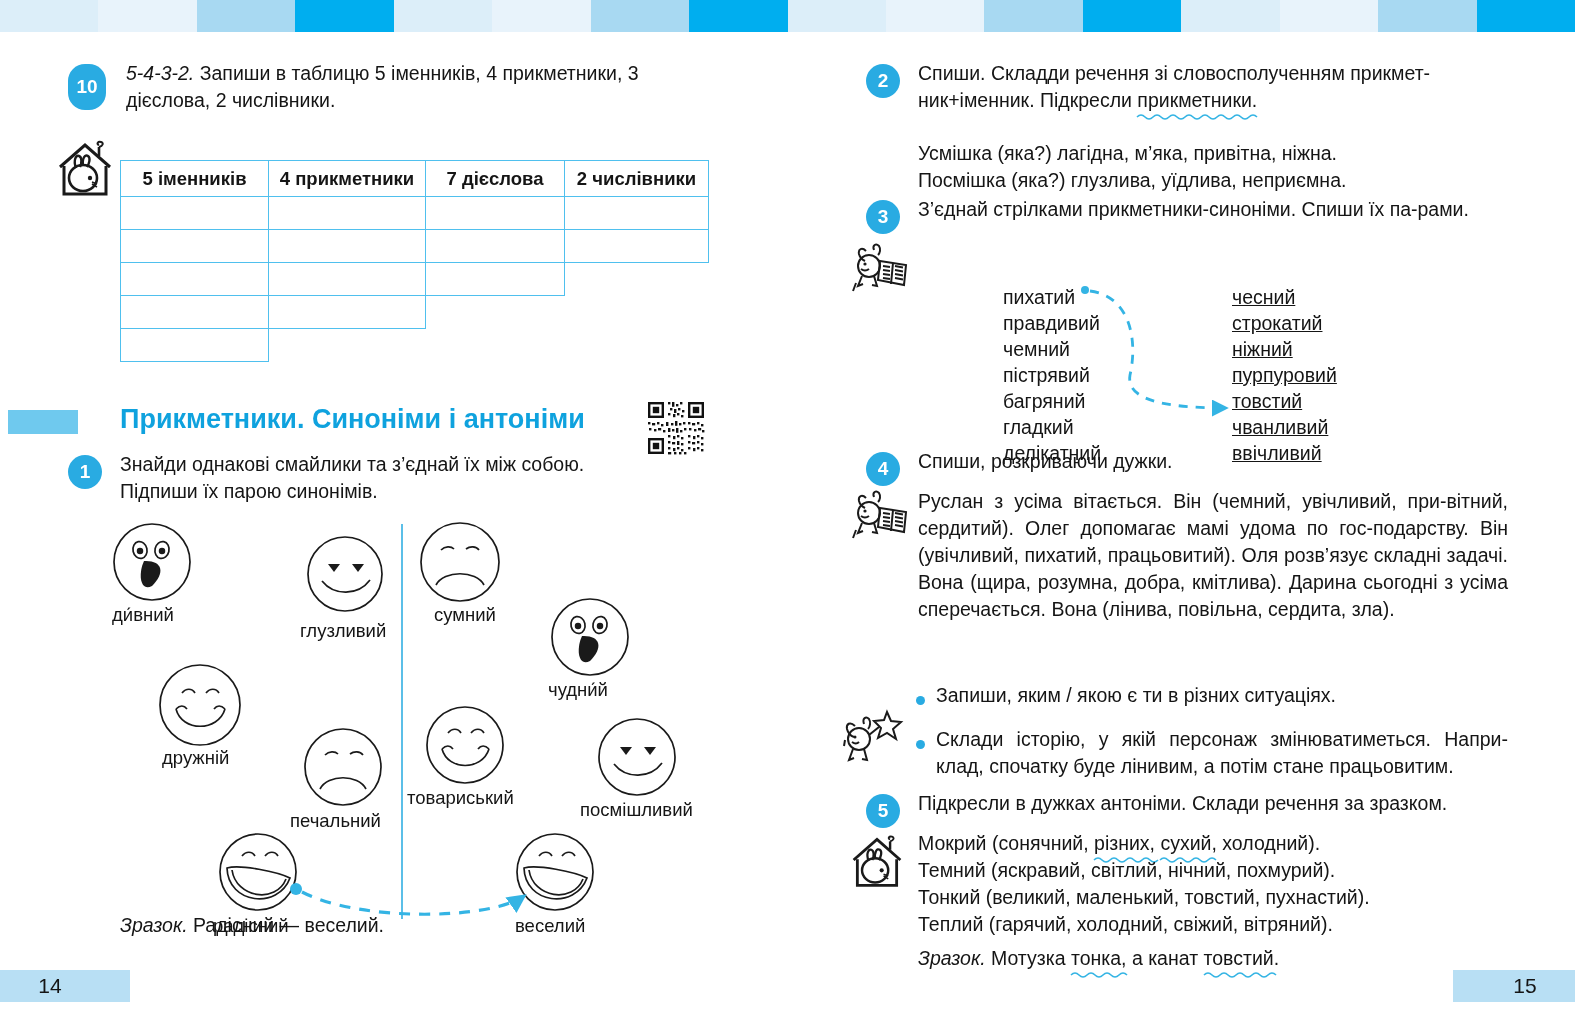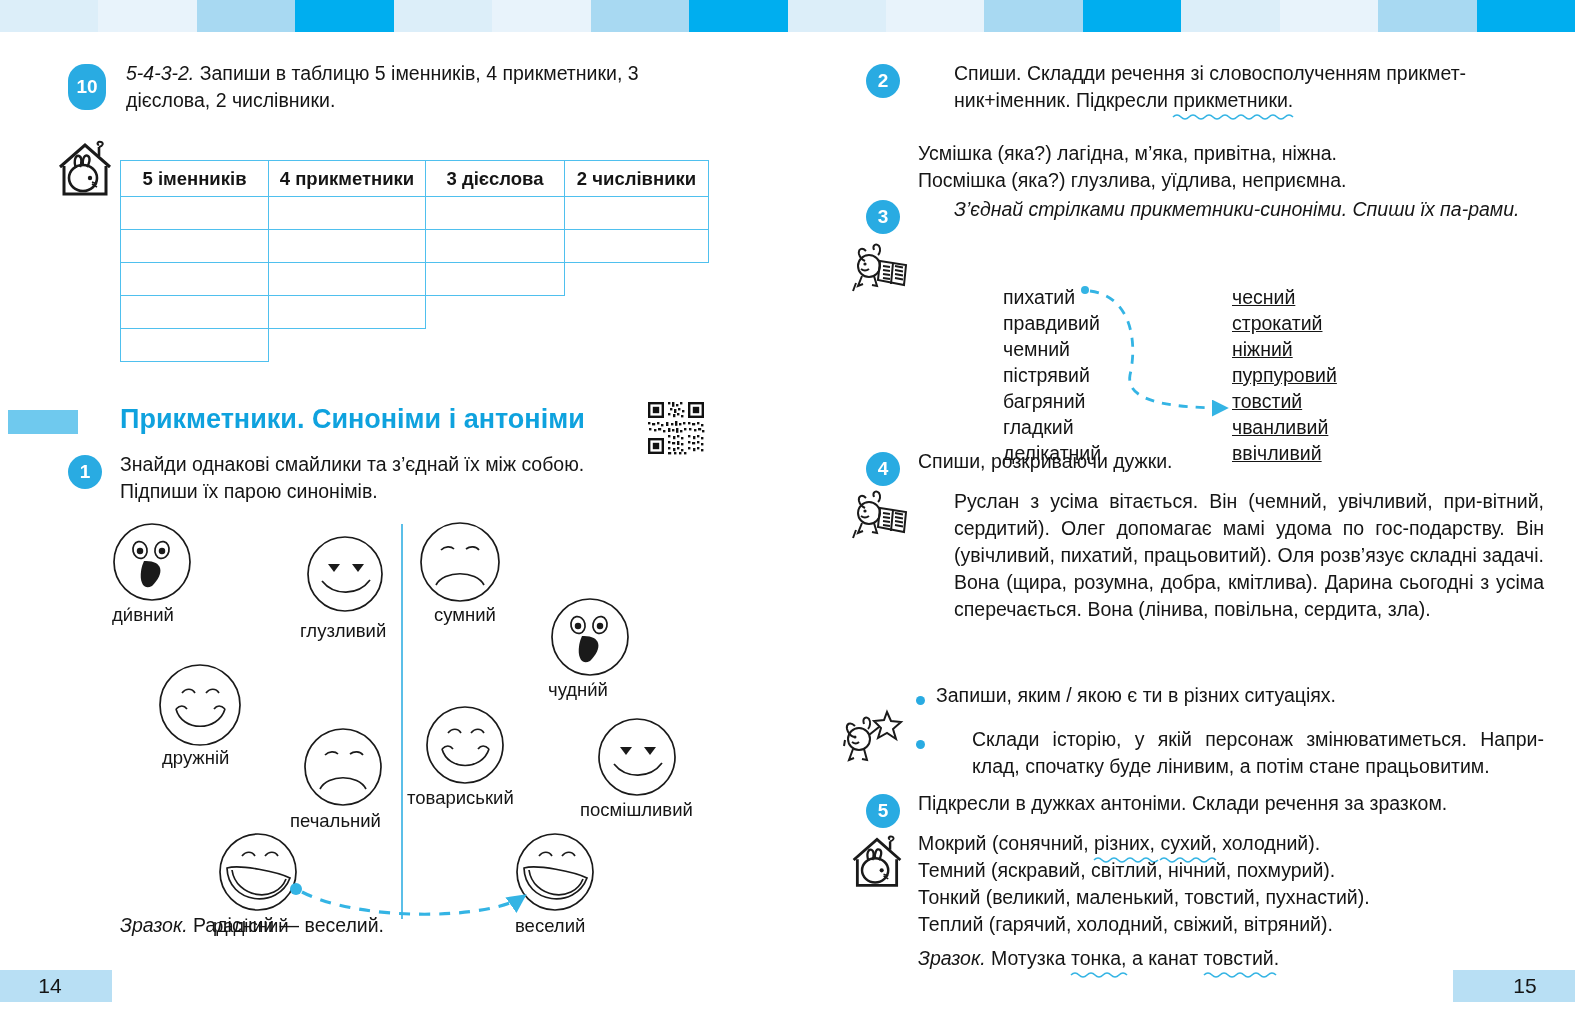--- a/index.html
+++ b/index.html
@@ -23,21 +23,21 @@
   .exnum{
     position:absolute;width:34px;height:34px;border-radius:50%;
     background:#29ABE2;color:#fff;font-weight:bold;font-size:19px;
     display:flex;align-items:center;justify-content:center;
     letter-spacing:0px;
   }
   .exnum.wide{width:38px;height:46px;border-radius:17px;font-size:19px;}
 
   
   .txt{position:absolute;font-size:19.5px;line-height:27px;}
-  .just{text-align:justify;margin-left:36px;}
+  .just{text-align:justify;}
   .ital{font-style:italic;}
 
   
   #tbl{position:absolute;border-collapse:collapse;}
   #tbl td,#tbl th{
     border:1.4px solid #4FC0EE;
     height:33px;box-sizing:border-box;
   }
   #tbl th{
     font-size:18.5px;font-weight:bold;text-align:center;
@@ -62,21 +62,21 @@
   .wcol{position:absolute;font-size:19.5px;line-height:26px;}
 
   
   .bullet{position:absolute;width:9px;height:9px;border-radius:50%;background:#29ABE2;}
 
   
   .pgnum{
     position:absolute;bottom:22px;height:32px;width:100px;
     background:#B8DFF4;font-size:21px;display:flex;align-items:center;
   }
-  #pg-left{left:0;justify-content:center;padding-right:12px;}
+  #pg-left{left:0;justify-content:center;padding-right:30px;}
   #pg-right{right:0;justify-content:center;padding-left:22px;}
 
   .icon{position:absolute;}
   svg{display:block;overflow:visible;}
 </style>
 </head>
 <body>
 
 <div id="topbar">
     <div class="blk" style="width: 98.4375px; background: rgb(220, 238, 249);"></div>
@@ -117,21 +117,21 @@
       <circle cx="38" cy="41" r="2.2" fill="#1a1a1a"></circle>
       <path d="M40 45 l5 2 M40 47 l5 3" stroke="#1a1a1a" stroke-width="1.6"></path>
     </svg>
   </div>
 
   <table id="tbl" style="left:120px;top:128px;">
     <tbody>
         <tr>
       <th style="width:148px">5 іменників</th>
       <th style="width:157px">4 прикметники</th>
-      <th style="width:139px">3 дієслова</th>
+      <th style="width:139px">7 дієслова</th>
       <th style="width:144px">2 числівники</th>
     </tr>
     <tr>
       <td></td>
           <td></td>
       <td></td>
           <td></td>
     </tr>
     <tr>
       <td></td>
@@ -349,21 +349,21 @@
   <div class="txt just" style="left:130px;top:28px;width:580px;">
     <span>Спиши. Складди речення зі словосполученням прикмет-</span><br>
     <span>ник+іменник. Підкресли </span><span style="position:relative;display:inline-block;"><span>прикметники</span><svg style="position:absolute;left:0;bottom:-7px;" width="125" height="8" viewBox="0 0 125 8">
           <path d="M0 4 q4 -4 8 0 t8 0 t8 0 t8 0 t8 0 t8 0 t8 0 t8 0 t8 0 t8 0 t8 0 t8 0 t8 0 t8 0 t8 0" fill="none" stroke="#34B4E4" stroke-width="1.6"></path>
         </svg></span><span>.</span>
   </div>
   <div class="txt" style="left:130px;top:108px;">Усмішка (яка?) лагідна, м’яка, привітна, ніжна.</div>
   <div class="txt" style="left:130px;top:135px;">Посмішка (яка?) глузлива, уїдлива, неприємна.</div>
 
   <div class="exnum" style="left:78px;top:168px;">3</div>
-  <div class="txt just" style="left:130px;top:164px;width:588px;font-style:italic;">З’єднай стрілками прикметники-синоніми. Спиши їх па-рами.</div>
+  <div class="txt just" style="left:130px;top:164px;width:588px;">З’єднай стрілками прикметники-синоніми. Спиши їх па-рами.</div>
 
   <div class="icon" style="left:62px;top:213px;">
     <svg width="60" height="54" viewBox="0 0 60 54">
       <g fill="none" stroke="#1a1a1a" stroke-width="2">
         <path d="M16 6 c-4-4 -8-2 -7 3 c1 4 4 6 6 7"></path>
         <path d="M24 5 c-2-5 2-7 5-4 c2 3 1 7 -1 9"></path>
         <ellipse cx="19" cy="21" rx="11" ry="11"></ellipse>
         <circle cx="15" cy="19" r="1.6" fill="#1a1a1a" stroke="none"></circle>
         <path d="M11 24 q4 3 8 0"></path>
         <path d="M12 31 l-4 10 l5 -2"></path>

